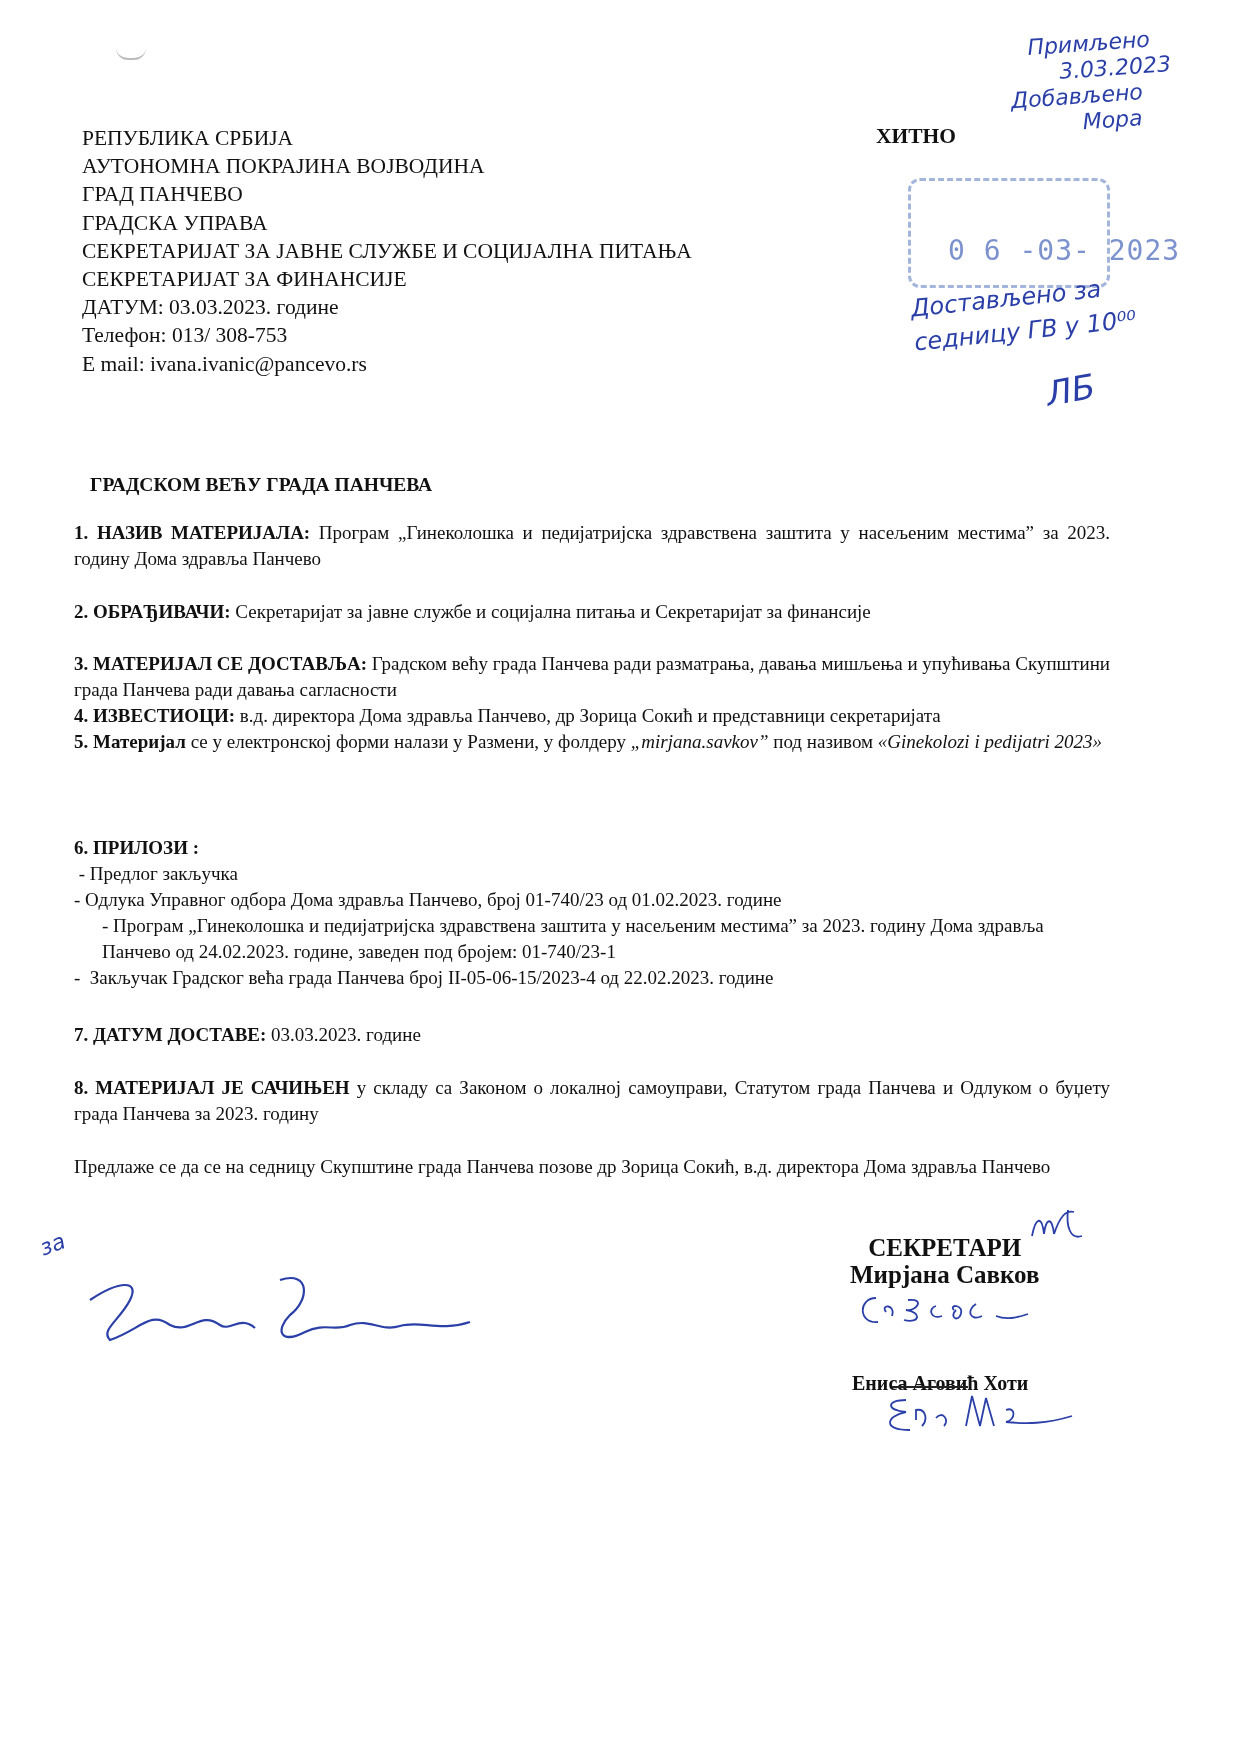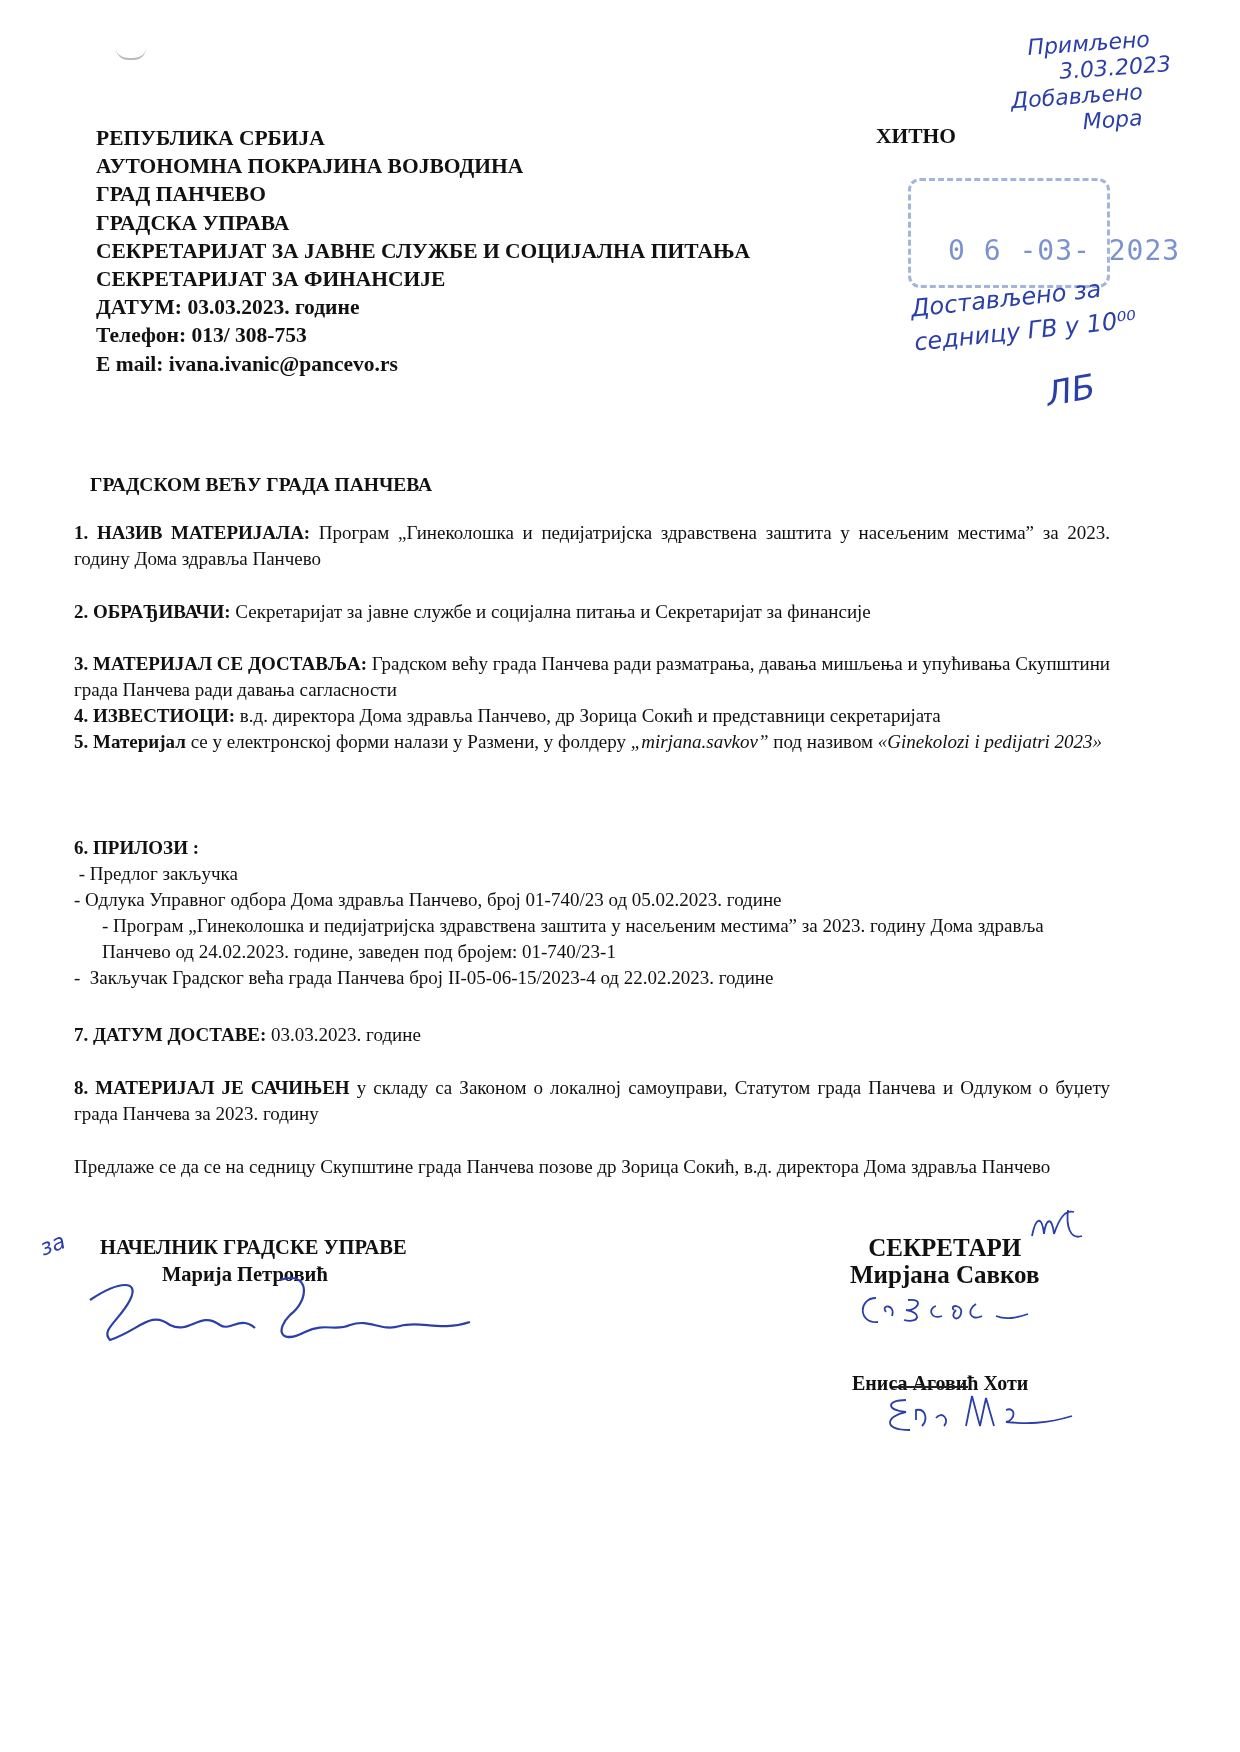--- a/index.html
+++ b/index.html
@@ -1,19 +1,19 @@
 <!DOCTYPE html>
 <html><head>
   <meta charset="utf-8">
   <style>
     html, body { margin: 0; padding: 0; background: #ffffff; }
     body { width: 1240px; height: 1752px; position: relative; overflow: hidden;
            font-family: "Liberation Serif", "DejaVu Serif", serif; color: #111; }
     .page { position: absolute; left: 0; top: 0; width: 1240px; height: 1752px; }
-    .hdr { position: absolute; left: 96px; top: 124px; font-weight: bold; font-size: 21.5px; line-height: 28.2px; }
+    .hdr { position: absolute; left: 82px; top: 124px; font-weight: normal; font-size: 21.5px; line-height: 28.2px; }
     .hdr div { white-space: nowrap; }
     .urgent { position: absolute; left: 876px; top: 124px; font-weight: bold; font-size: 21.5px; }
     .addressee { position: absolute; left: 90px; top: 474px; font-weight: bold; font-size: 19.5px; }
     .body { position: absolute; left: 74px; width: 1036px; font-size: 19px; line-height: 26px;
             font-family: "Liberation Serif", serif; }
     .body p { margin: 0; text-align: justify; }
     .body b { font-weight: bold; }
     .body i { font-style: italic; }
     .sec1 { top: 520px; }
     .sec2 { top: 599px; }
@@ -84,42 +84,38 @@
 
   <div class="body sec3">
     <p><b>3. МАТЕРИЈАЛ СЕ ДОСТАВЉА:</b><span> Градском већу града Панчева ради разматрања, давања мишљења и упућивања Скупштини града Панчева ради давања сагласности</span></p>
     <p><b>4. ИЗВЕСТИОЦИ:</b><span> в.д. директора Дома здравља Панчево, др Зорица Сокић и представници секретаријата</span></p>
     <p><b>5. Материјал</b><span> се у електронској форми налази у Размени, у фолдеру </span><i>„mirjana.savkov”</i><span> под називом </span><i>«Ginekolozi i pedijatri 2023»</i></p>
   </div>
 
   <div class="body sec6">
     <p><b>6. ПРИЛОЗИ :</b></p>
     <p style="white-space:pre;"> - Предлог закључка</p>
-    <p>- Одлука Управног одбора Дома здравља Панчево, број 01-740/23 од 05.02.2023. године</p>
+    <p>- Одлука Управног одбора Дома здравља Панчево, број 01-740/23 од 01.02.2023. године</p>
     <p style="text-align:left; padding-right:20px;margin-left:28px;">- Програм „Гинеколошка и педијатријска здравствена заштита у насељеним  местима” за 2023. годину Дома здравља Панчево од 24.02.2023. године, заведен под бројем: 01-740/23-1</p>
     <p style="white-space:pre;">-  Закључак Градског већа града Панчева број II-05-06-15/2023-4 од 22.02.2023. године</p>
   </div>
 
   <div class="body sec7">
     <p><b>7. ДАТУМ ДОСТАВЕ:</b><span> 03.03.2023. године</span></p>
   </div>
 
   <div class="body sec8">
     <p><b>8. МАТЕРИЈАЛ ЈЕ САЧИЊЕН</b><span> у складу са Законом о локалној самоуправи, Статутом града Панчева и Одлуком о буџету града Панчева за 2023. годину</span></p>
   </div>
 
   <div class="body proposal">
     <p>Предлаже се да се на седницу Скупштине града Панчева позове  др Зорица Сокић, в.д. директора Дома здравља Панчево</p>
   </div>
 
   <div class="hand" style="left:40px; top:1232px; font-size:22px; transform:rotate(-20deg);">за</div>
-  <div class="sig-left">
-    <div>НАЧЕЛНИК ГРАДСКЕ УПРАВЕ</div>
-    <div class="name">Марија Петровић</div>
-  </div>
   <svg class="scribble" style="left:80px; top:1270px;" width="400" height="80" viewBox="0 0 400 80">
     <path d="M10 30 C 40 10, 60 10, 50 30 C 40 50, 20 60, 30 70 C 60 60, 70 40, 90 55 C 110 65, 120 40, 140 55 C 150 62, 160 45, 175 58" fill="none" stroke="#2b3fa8" stroke-width="2.2"></path>
     <path d="M200 10 C 230 0, 230 30, 210 45 C 195 60, 200 75, 225 62 C 245 52, 255 62, 270 55 C 290 48, 300 62, 320 56 C 340 50, 360 62, 390 52" fill="none" stroke="#2b3fa8" stroke-width="2.2"></path>
   </svg>
 
   <div class="sig-right">
     <div>СЕКРЕТАРИ</div>
     <div>Мирјана Савков</div>
   </div>
   <svg class="scribble" style="left:1030px; top:1206px;" width="60" height="40" viewBox="0 0 60 40">

